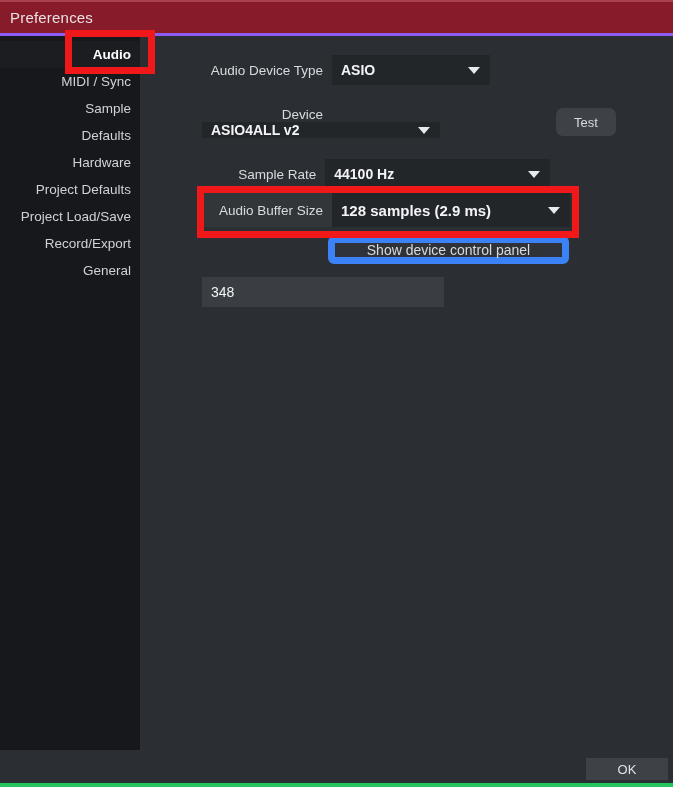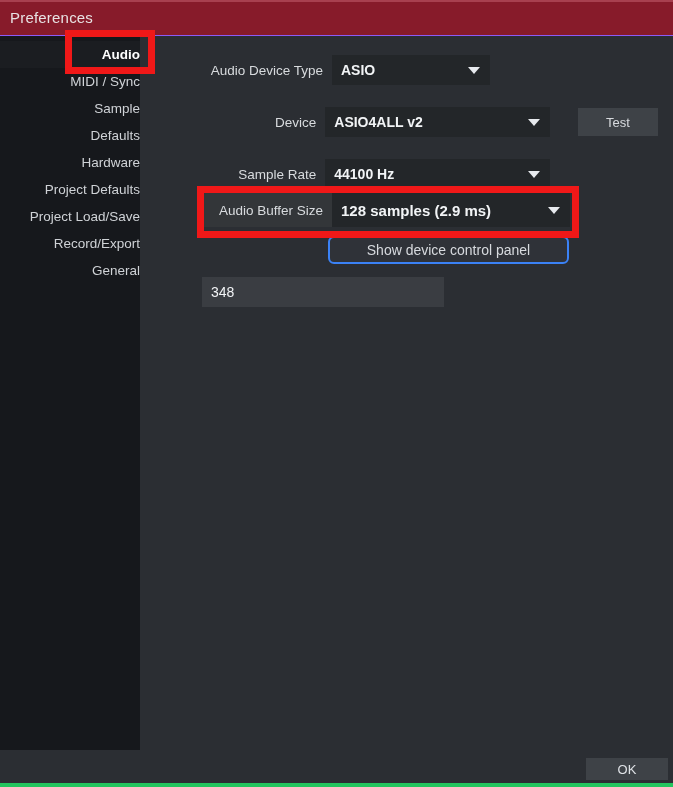--- a/index.html
+++ b/index.html
@@ -22,21 +22,21 @@
   }
 
   
   #titlebar {
     position: absolute;
     left: 0; top: 0;
     width: 673px;
     height: 36px;
     background: #871b2a;
     border-top: 2px solid #a8404f;
-    border-bottom: 1px solid #8b5cf6;
+    border-bottom: 3px solid #8b5cf6;
     box-sizing: border-box;
   }
   #titlebar .title-text {
     position: absolute;
     left: 10px;
     top: 7px;
     font-size: 15px;
     color: #e8e2e3;
     letter-spacing: 0.2px;
   }
@@ -47,21 +47,21 @@
     left: 0;
     top: 36px;
     width: 140px;
     height: 714px;
     background: #16181c;
   }
   .side-item {
     height: 27px;
     line-height: 27px;
     text-align: right;
-    padding-right: 0;
+    padding-right: 9px;
     font-size: 13.5px;
     color: #cfd2d6;
     white-space: nowrap;
     box-sizing: border-box;
   }
   .side-item.selected {
     background: #1b1d21;
     color: #ffffff;
     font-weight: bold;
   }
@@ -140,39 +140,39 @@
     font-size: 13px;
     display: flex;
     align-items: center;
     justify-content: center;
     box-sizing: border-box;
     border: none;
     font-family: "Liberation Sans", sans-serif;
   }
   .btn.outlined {
     background: #2f3238;
-    border: 2px solid #3b82f6;
+    border: 7px solid #3b82f6;
     border-radius: 6px;
     color: #d7dade;
     font-size: 14px;
   }
 
   
   #row-device-type { left: 62px; top: 19px; width: 348px; }
   #row-device-type .field-label { width: 130px; }
   #row-device-type .combo { width: 158px; }
 
-  #row-device { left: 62px; top: 71px; width: 348px; }
+  #row-device { left: 62px; top: 71px; width: 348px; flex-direction: column; }
   #row-device .field-label { width: 130px; }
   #row-device .combo { width: 238px; }
 
   #btn-test {
     position: absolute;
-    left: 438px; top: 72px;
-    width: 80px; height: 28px;
+    left: 416px; top: 72px;
+    width: 60px; height: 28px; border-radius: 7px;
   }
 
   #row-sample-rate { left: 62px; top: 123px; width: 348px; }
   #row-sample-rate .field-label { width: 130px; }
   #row-sample-rate .combo { width: 238px; }
 
   #row-buffer { left: 62px; top: 157px; width: 368px; height: 34px; }
   #row-buffer .field-label { width: 130px; font-size: 13.5px; }
   #row-buffer .combo { width: 238px; }
   #row-buffer .combo .combo-value { font-size: 15px; }

